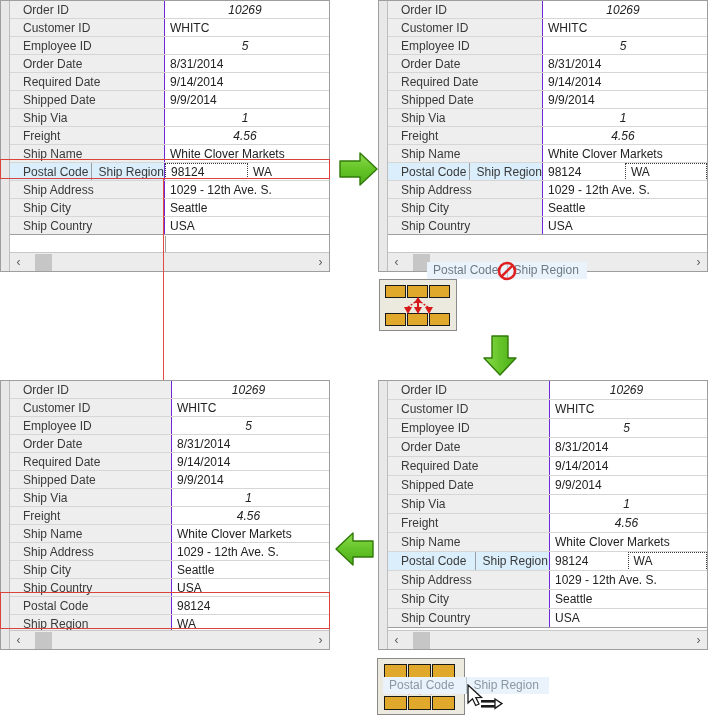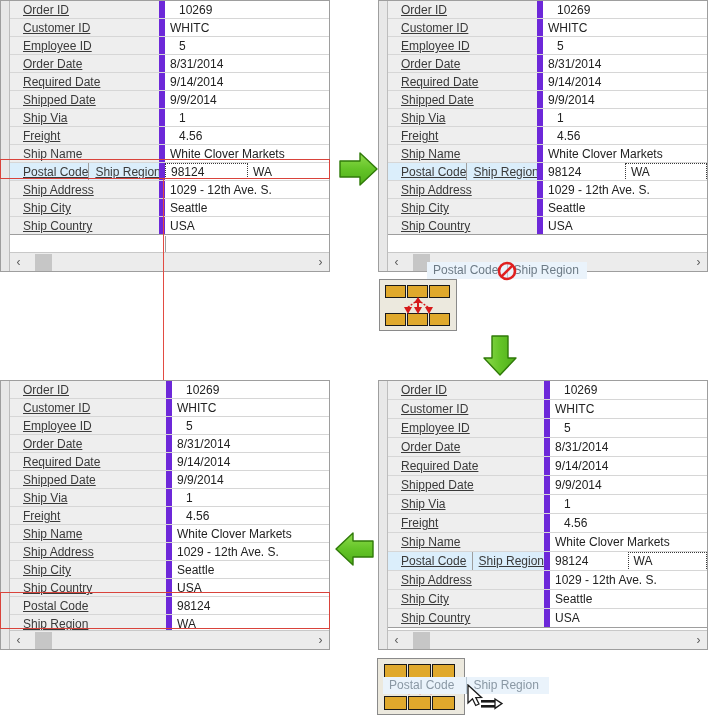--- a/index.html
+++ b/index.html
@@ -35,37 +35,36 @@
   .row{
     display:flex;
     height:18px;
     line-height:18px;
     box-sizing:border-box;
     border-bottom:1px solid #d6d6d6;
   }
   .row:last-child{border-bottom:1px solid #d6d6d6;}
   .cap{
     background:#eeeeee;
-    border-right:6px solid #6d28d9;
+    border-right:1px solid #6d28d9;
     padding-left:13px;
     box-sizing:border-box;
     white-space:nowrap;
     overflow:hidden;
     color:#3a3a3a;
-    text-decoration:underline;
   }
   .val{
     flex:1;
     background:#fff;
     padding-left:5px;
     box-sizing:border-box;
     white-space:nowrap;
     overflow:hidden;
   }
-  .val.num{text-align:left;padding-right:6px;padding-left:14px;}
+  .val.num{text-align:center;padding-right:6px;padding-left:2px;font-style:italic;}
   .filler{
     background:#fff;
     box-sizing:border-box;
   }
   .filler .sep{
     position:absolute;
     top:0;bottom:0;
     border-left:1px solid #9e9e9e;
   }
 

